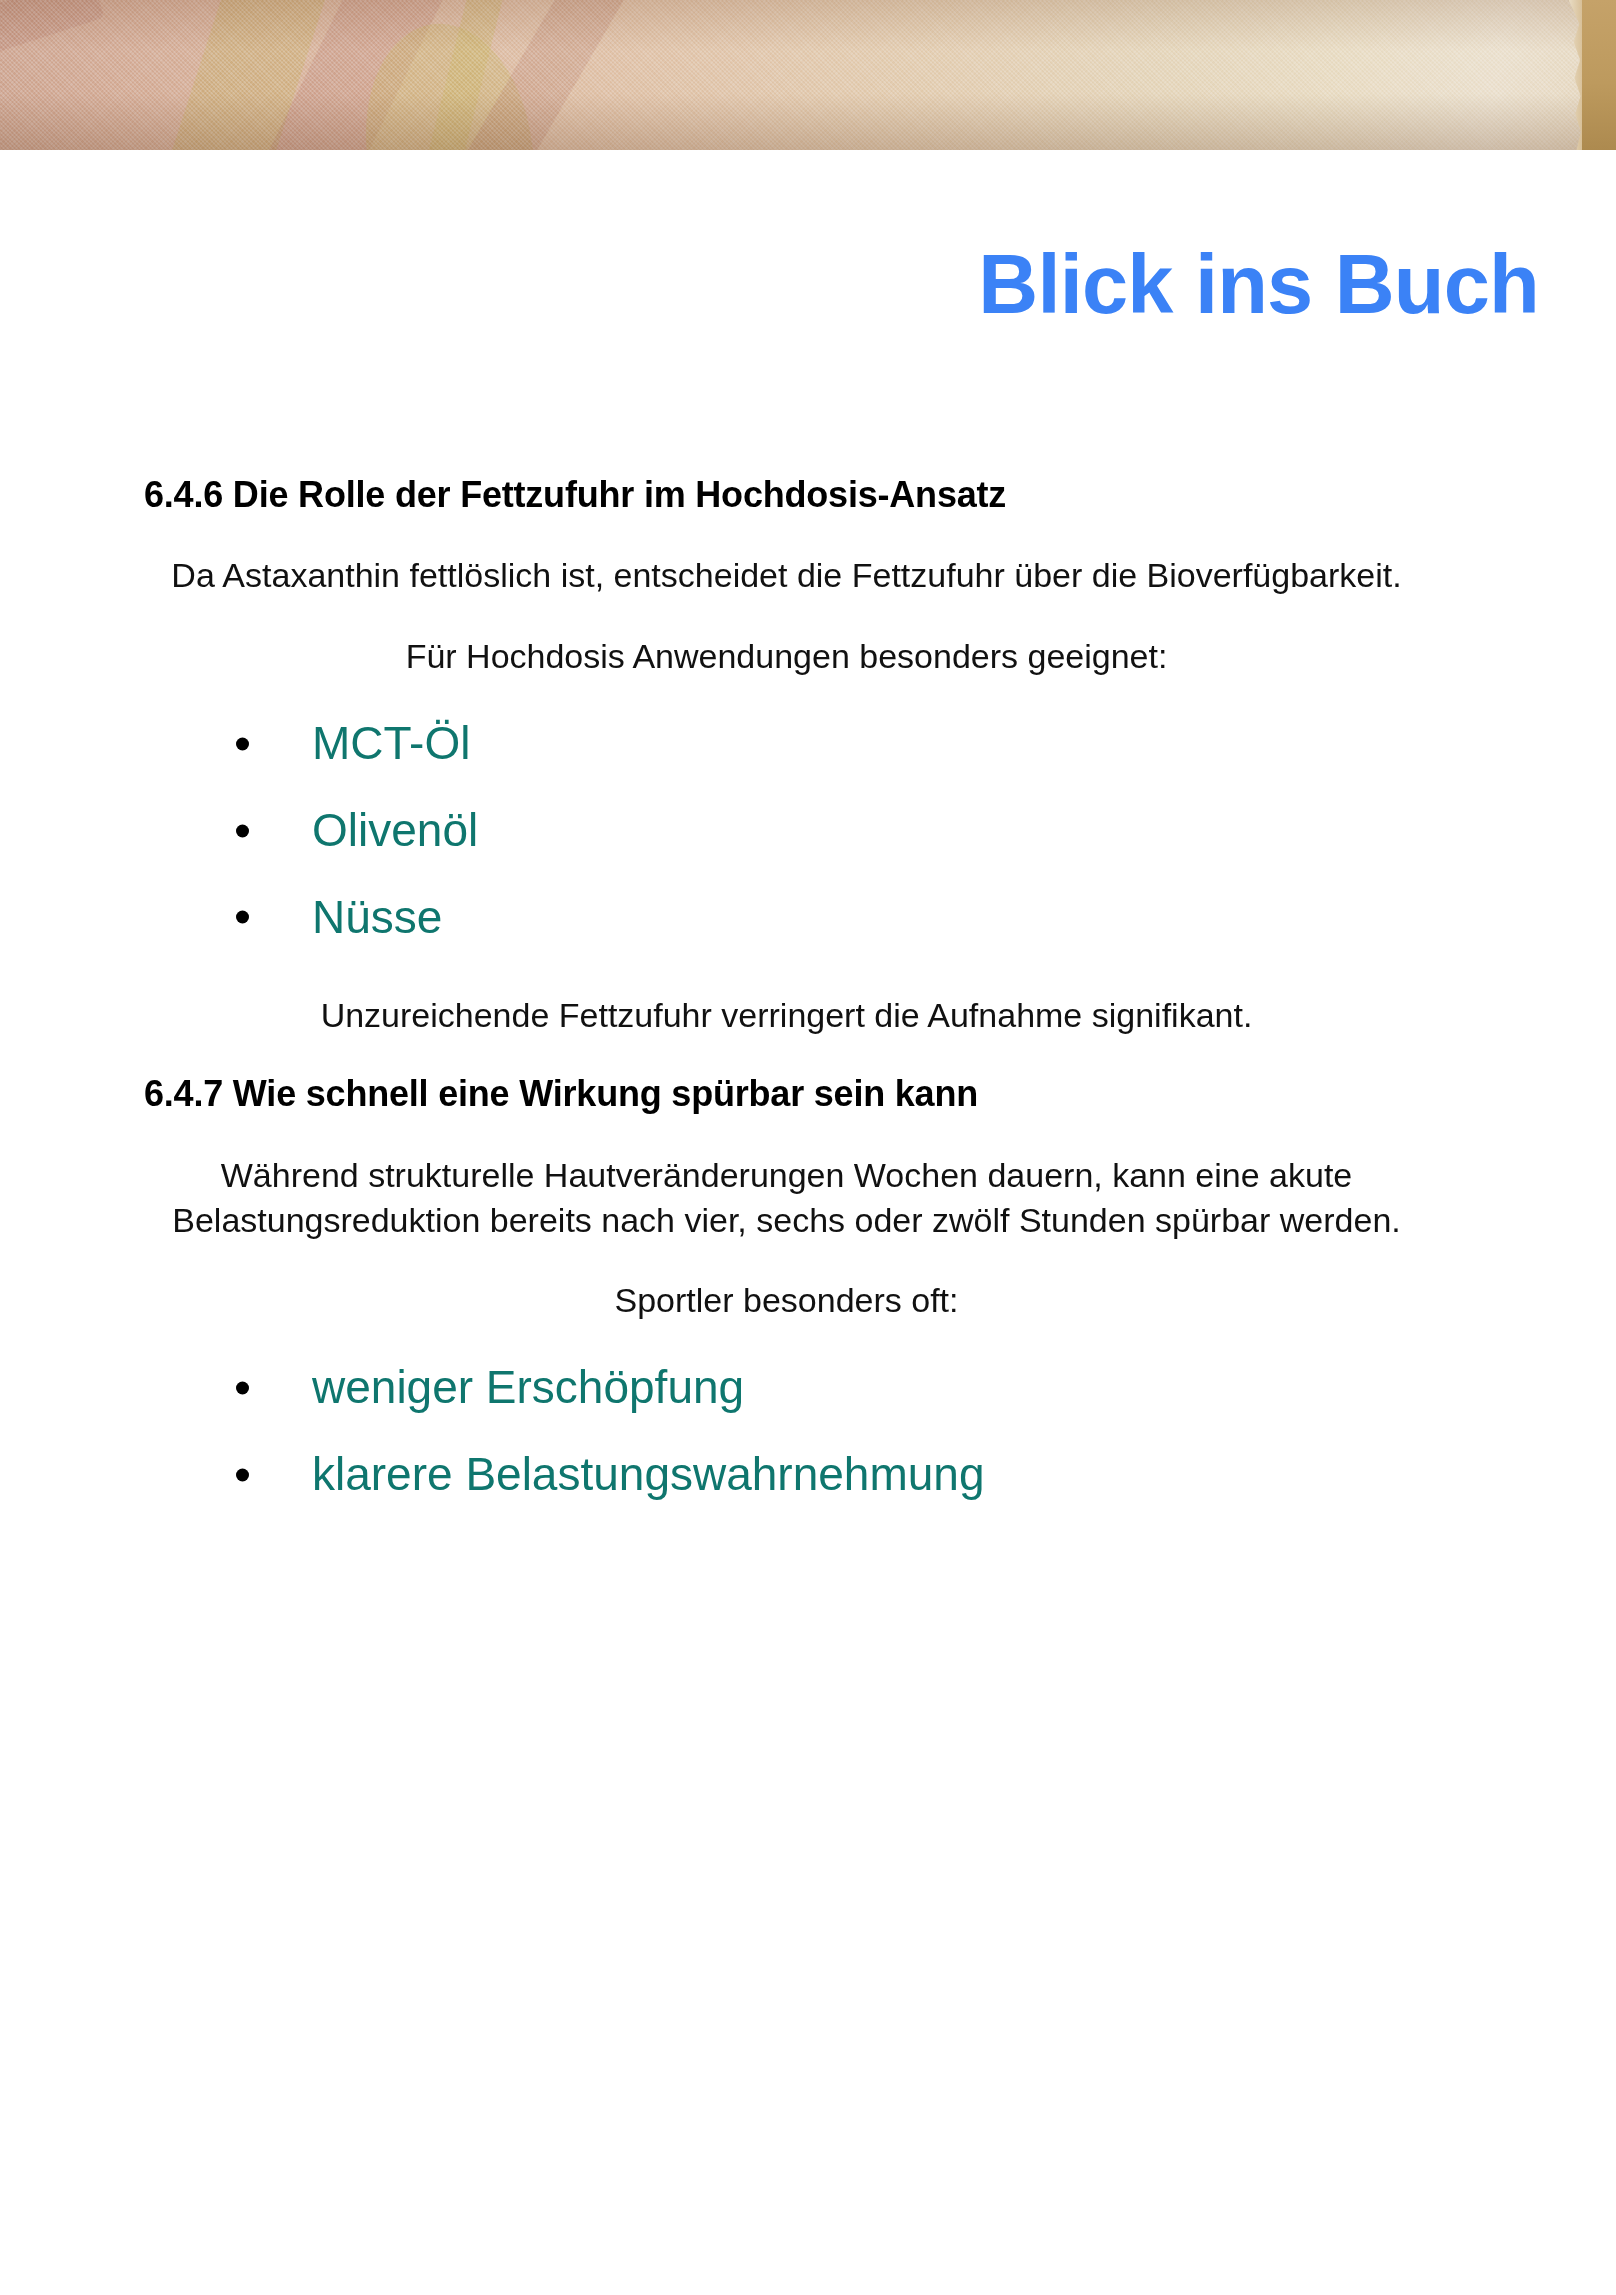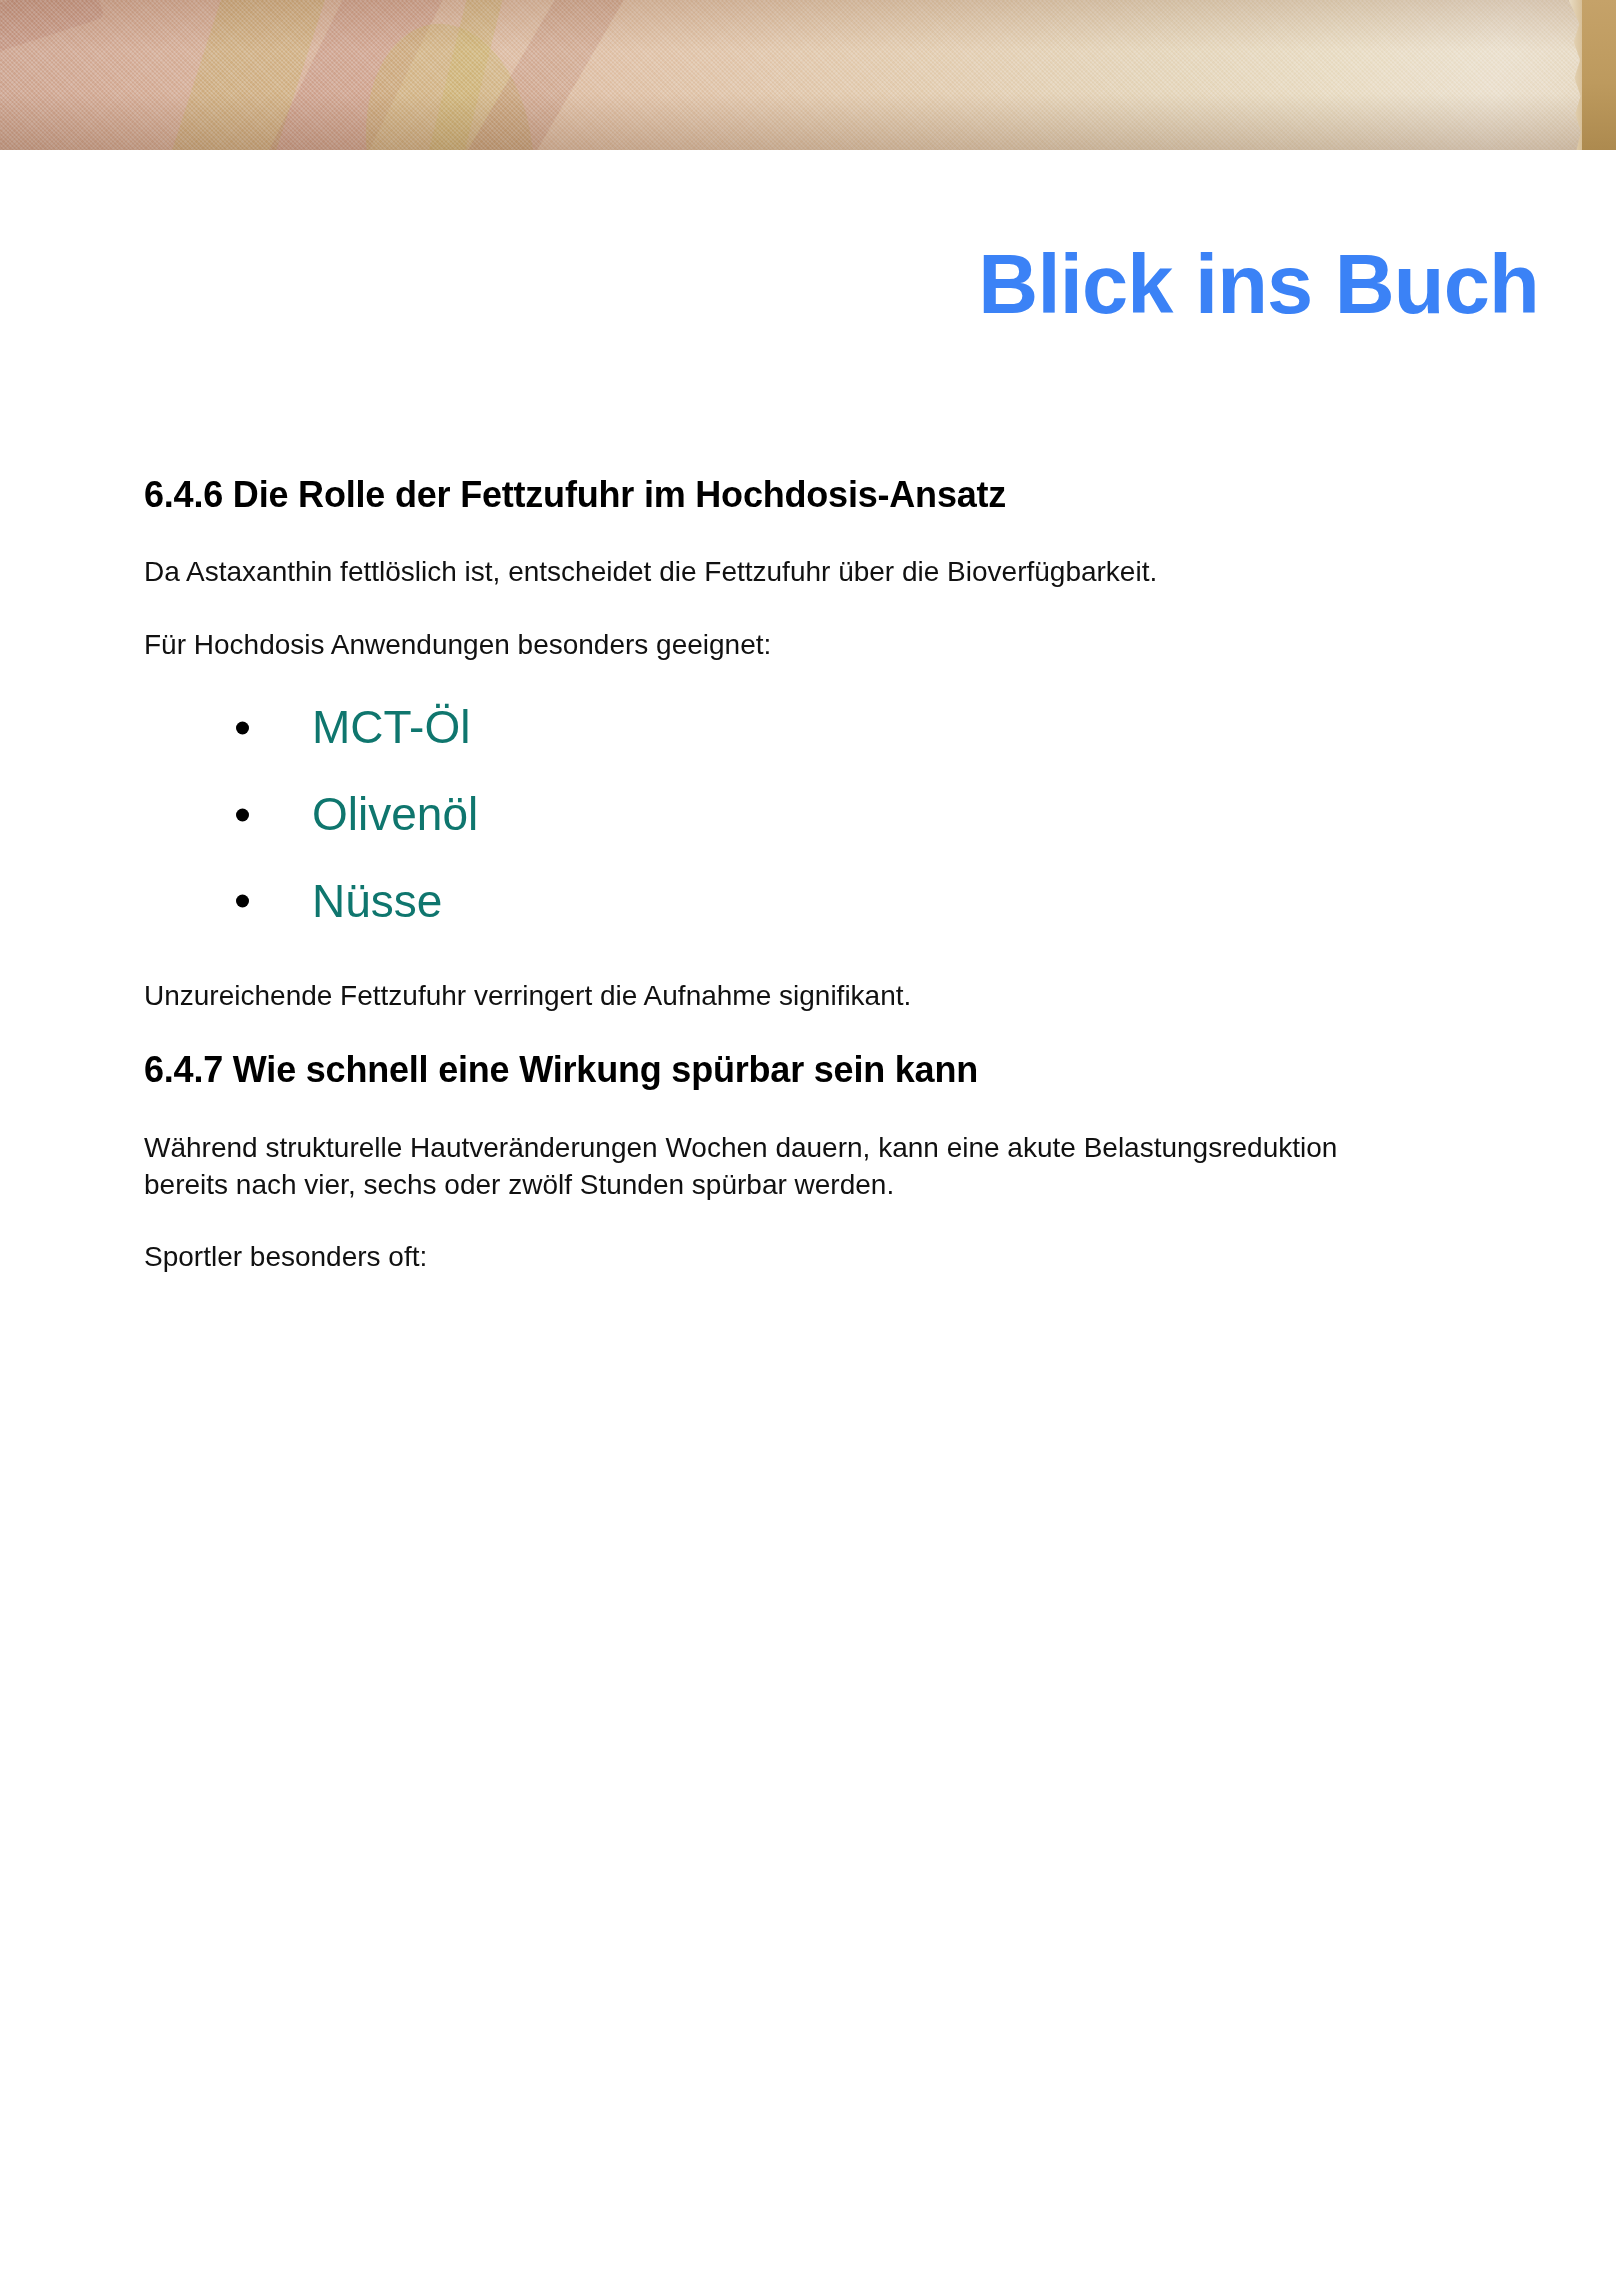--- a/index.html
+++ b/index.html
@@ -166,26 +166,27 @@
   h2.section-heading {
     font-size:36px;
     font-weight:700;
     line-height:1.18;
     color:#000000;
     margin:0 0 37px 0;
     letter-spacing:-0.2px;
   }
 
   p.body-text {
-    font-size:28px;
+    font-size:34px;
     font-weight:400;
     line-height:1.33;
     color:#111111;
     margin:0 0 35px 0;
     max-width:1285px;
+    text-align:center;
   }
 
   ul.bullet-list {
     list-style:none;
     margin:0 0 32px 0;
     padding:0;
   }
 
   ul.bullet-list li {
     position:relative;
@@ -256,16 +257,26 @@
     <div class="spacer-1"></div>
 
     <p class="body-text">Unzureichende Fettzufuhr verringert die Aufnahme signifikant.</p>
 
     <h2 class="section-heading">6.4.7 Wie schnell eine Wirkung spürbar sein kann</h2>
 
     <p class="body-text">Während strukturelle Hautveränderungen Wochen dauern, kann eine akute Belastungsreduktion bereits nach vier, sechs oder zwölf Stunden spürbar werden.</p>
 
     <p class="body-text">Sportler besonders oft:</p>
 
+    <ul class="bullet-list">
+      <li>
+        <span class="dot"></span>
+        <span>weniger Erschöpfung</span>
+      </li>
+      <li>
+        <span class="dot"></span>
+        <span>klarere Belastungswahrnehmung</span>
+      </li>
+    </ul>
 
   </div>
 </div>
 
 
 </body></html>

